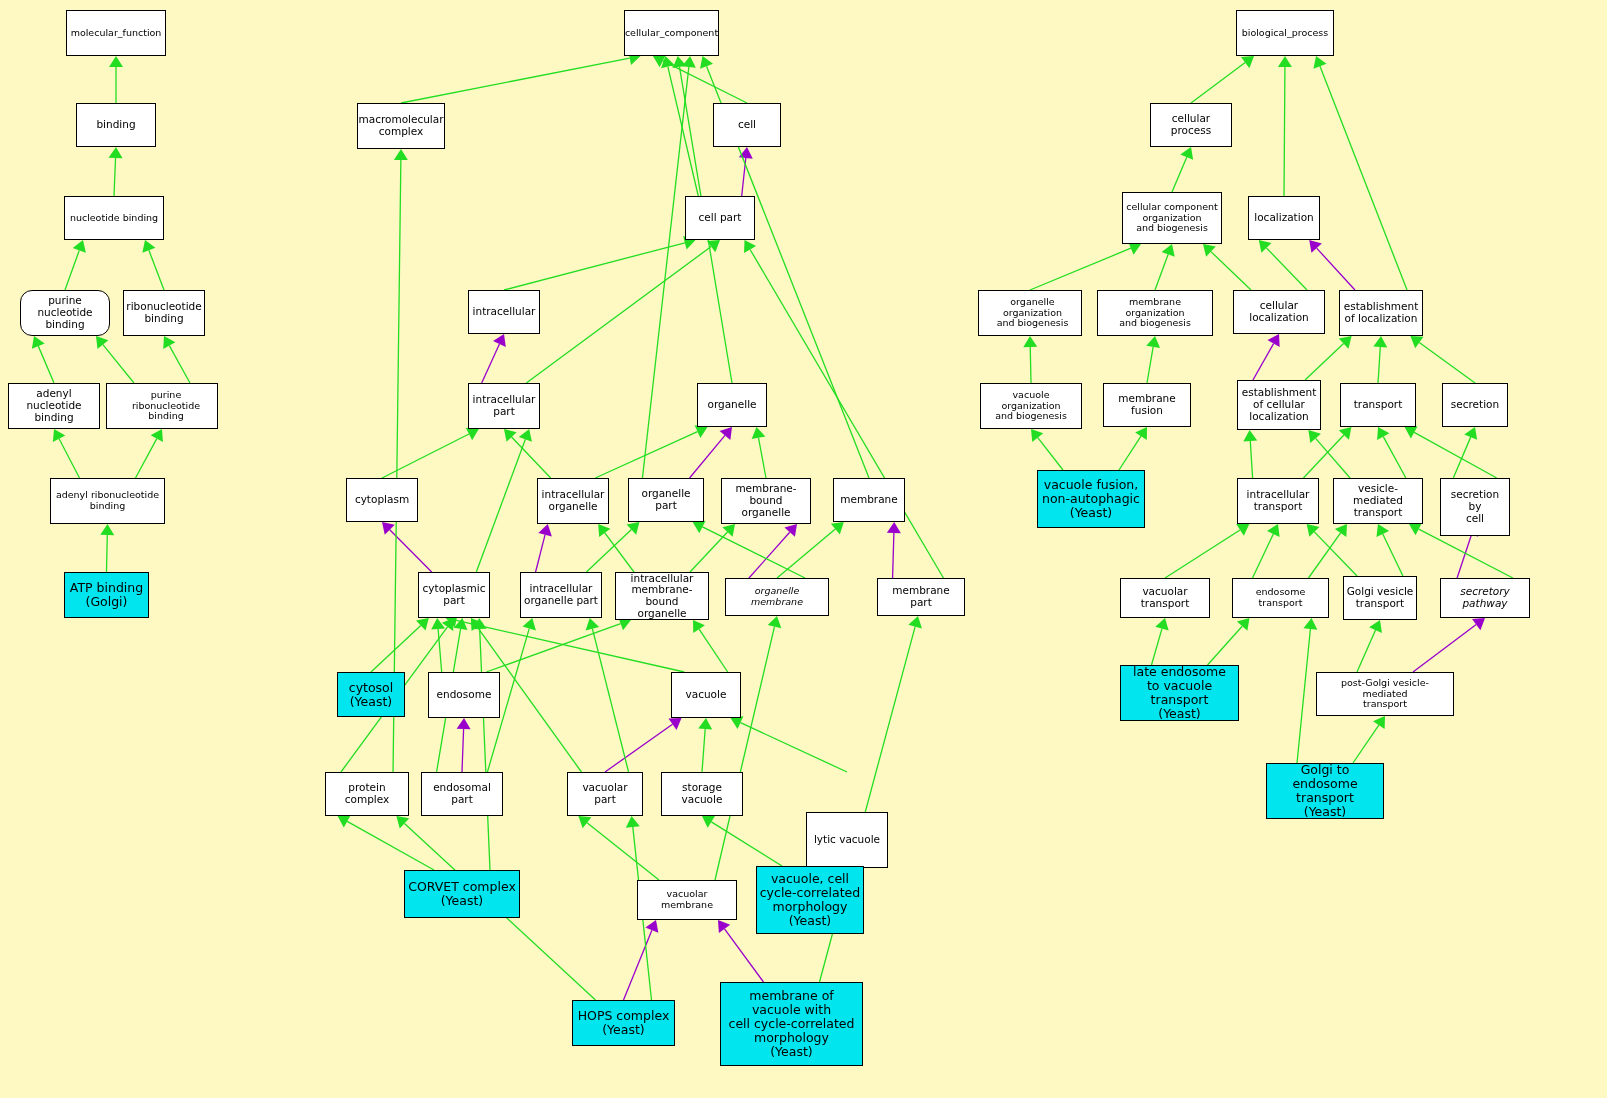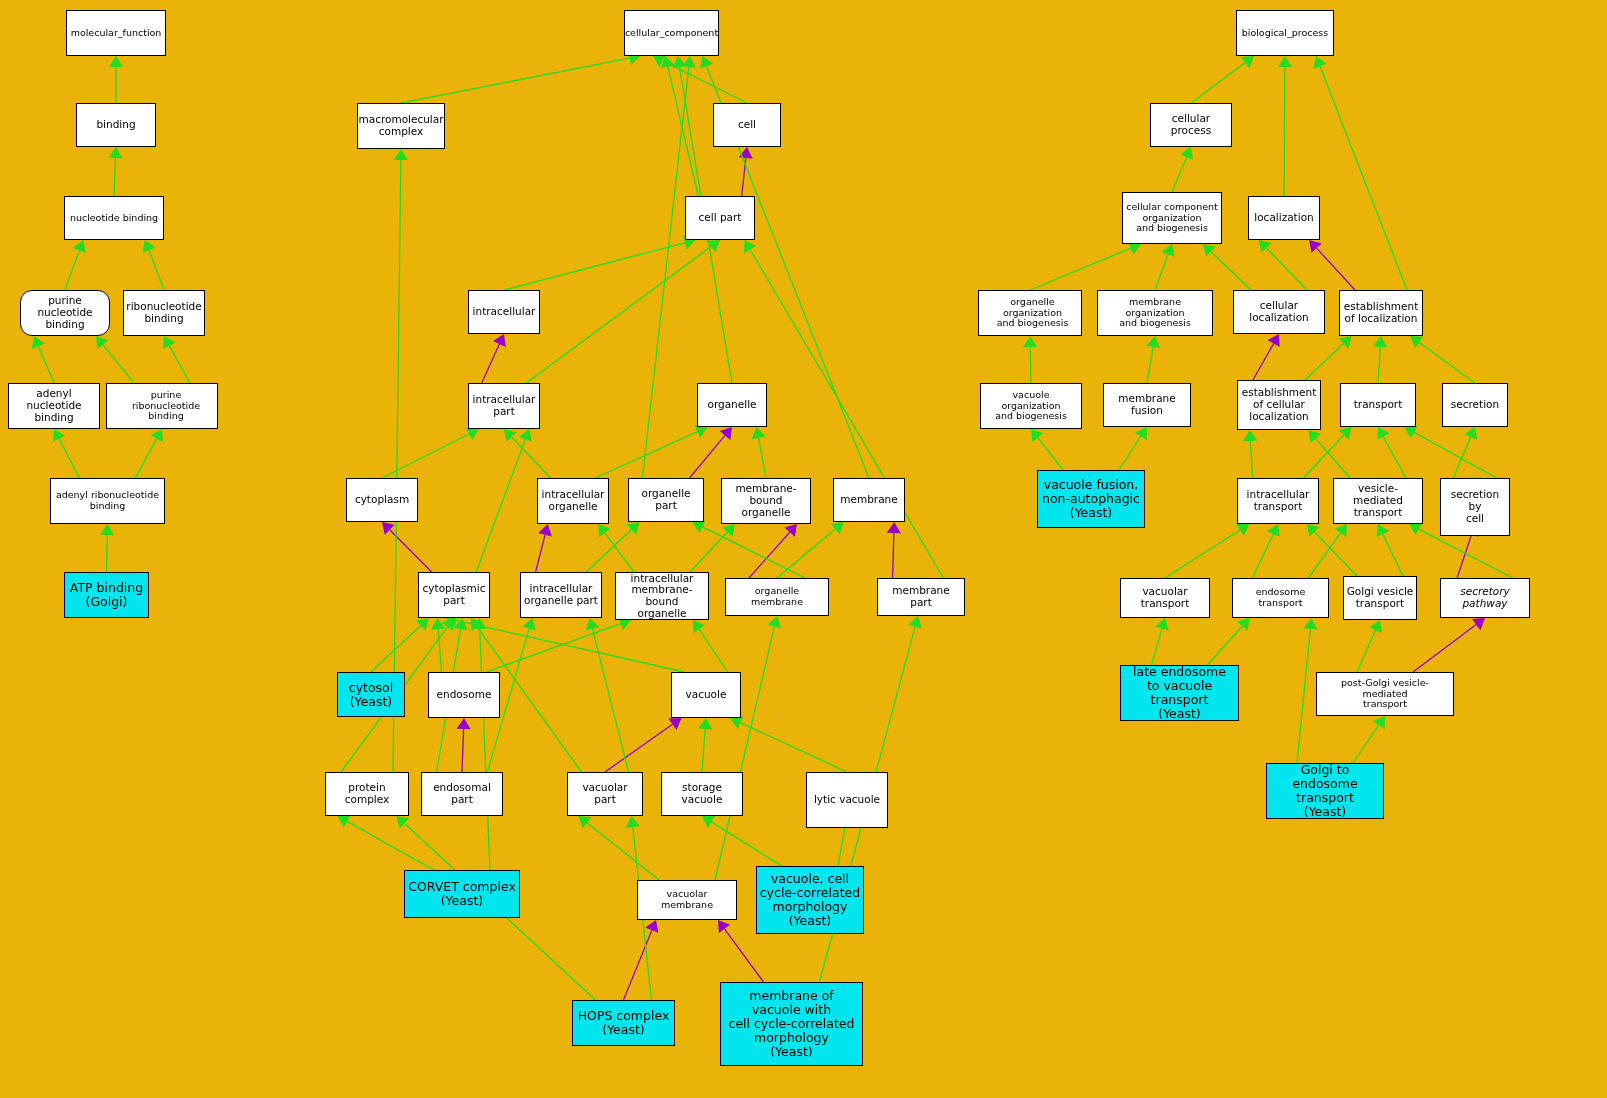--- a/index.html
+++ b/index.html
@@ -1,20 +1,20 @@
 <!DOCTYPE html>
 <html><head>
 <meta charset="utf-8">
 <style>
   html,body{margin:0;padding:0;background:#ffffff;}
   #canvas{
     position:relative;
     width:1607px;
     height:1098px;
-    background:#eab308;
+    background:#fef9c3;
     font-family:"DejaVu Sans", sans-serif;
     overflow:hidden;
   }
   #edges{
     position:absolute;left:0;top:0;width:1607px;height:1098px;
     pointer-events:none;
   }
   .node{
     position:absolute;
     box-sizing:border-box;
@@ -271,31 +271,31 @@
     <div class="node" style="left: 721px; top: 478px; width: 90px; height: 46px;">membrane-bound
 organelle</div>
     <div class="node" style="left: 833px; top: 478px; width: 72px; height: 44px;">membrane</div>
     <div class="node" style="left: 418px; top: 572px; width: 72px; height: 46px;">cytoplasmic
 part</div>
     <div class="node" style="left: 520px; top: 572px; width: 82px; height: 46px;">intracellular
 organelle part</div>
     <div class="node" style="left: 615px; top: 572px; width: 94px; height: 48px;">intracellular
 membrane-bound
 organelle</div>
-    <div class="node sm" style="left: 725px; top: 578px; width: 104px; height: 38px;">organelle membrane</div>
+    <div class="node sm" style="left: 725px; top: 578px; width: 104px; height: 38px; font-style: italic;">organelle membrane</div>
     <div class="node" style="left: 877px; top: 578px; width: 88px; height: 38px;">membrane part</div>
     <div class="node hl" style="left: 337px; top: 672px; width: 68px; height: 45px;">cytosol
 (Yeast)</div>
     <div class="node" style="left: 428px; top: 672px; width: 72px; height: 46px;">endosome</div>
     <div class="node" style="left: 671px; top: 672px; width: 70px; height: 46px;">vacuole</div>
     <div class="node" style="left: 325px; top: 772px; width: 84px; height: 44px;">protein complex</div>
     <div class="node" style="left: 421px; top: 772px; width: 82px; height: 44px;">endosomal part</div>
     <div class="node" style="left: 567px; top: 772px; width: 76px; height: 44px;">vacuolar part</div>
     <div class="node" style="left: 661px; top: 772px; width: 82px; height: 44px;">storage vacuole</div>
-    <div class="node" style="left: 806px; top: 772px; width: 82px; height: 56px;">lytic vacuole</div>
+    <div class="node" style="left: 806px; top: 812px; width: 82px; height: 56px;">lytic vacuole</div>
     <div class="node hl" style="left: 404px; top: 870px; width: 116px; height: 48px;">CORVET complex
 (Yeast)</div>
     <div class="node sm" style="left: 637px; top: 880px; width: 100px; height: 40px;">vacuolar membrane</div>
     <div class="node hl" style="left: 756px; top: 866px; width: 108px; height: 68px;">vacuole, cell
 cycle-correlated
 morphology
 (Yeast)</div>
     <div class="node hl" style="left: 572px; top: 1000px; width: 103px; height: 46px;">HOPS complex
 (Yeast)</div>
     <div class="node hl" style="left: 720px; top: 982px; width: 143px; height: 84px;">membrane of

